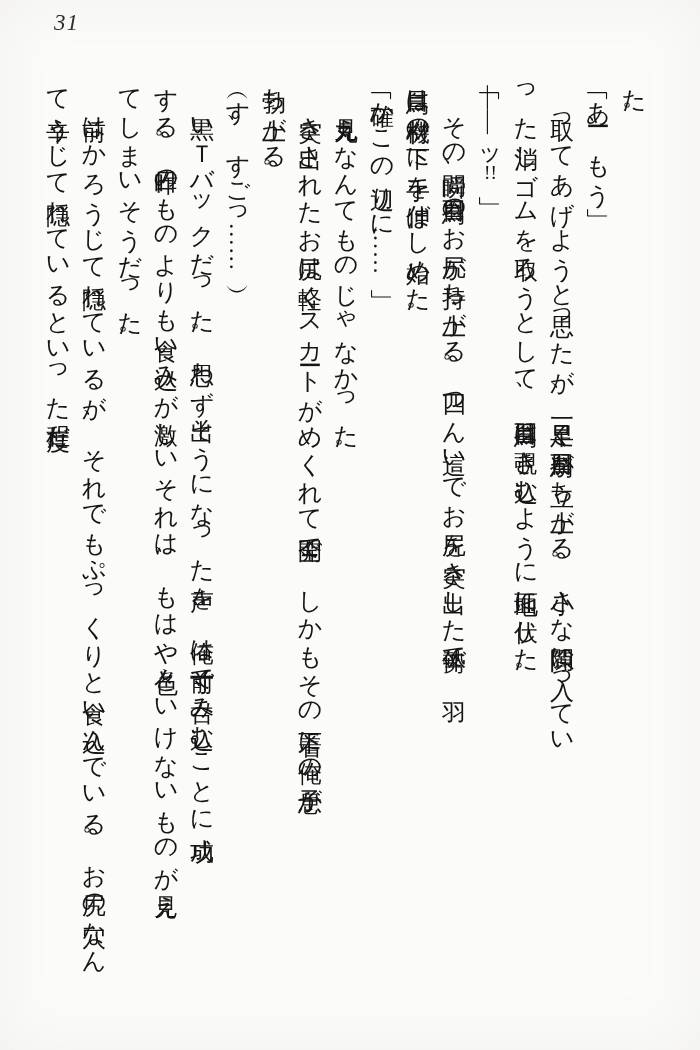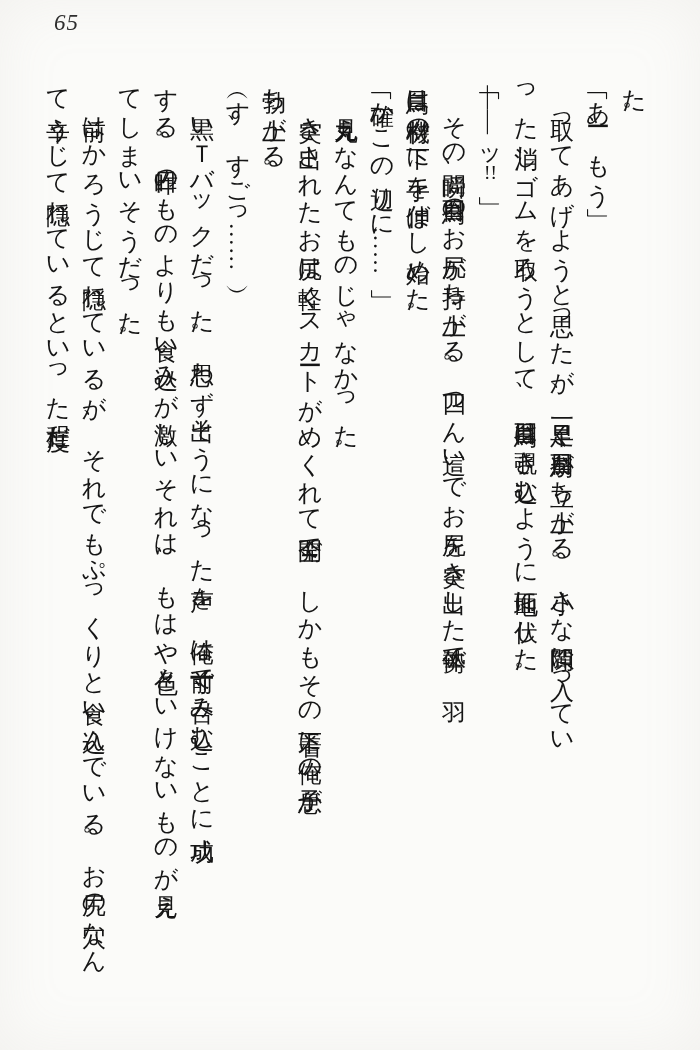--- a/index.html
+++ b/index.html
@@ -47,21 +47,21 @@
     text-combine-upright: all;
     -webkit-text-combine: horizontal;
     font-size: 0.8em;
     letter-spacing: 0;
   }
 </style>
 </head>
 <body>
 
 <div class="page">
-  <div class="page-number">65</div>
+  <div class="page-number">31</div>
   <div class="text-block">
       <div class="line indent-none">た。</div>
       <div class="line indent-dialogue">「あー、もう」</div>
       <div class="line indent-paragraph">取ってあげようと思ったが、一足早く羽目鳥が立ち上がる。小さな隙間に入ってい</div>
       <div class="line indent-none">った消しゴムを取ろうとして、羽目鳥は覗き込むように地面に伏した。</div>
       <div class="line indent-dialogue">「――ッ<span class="tcy">!!</span>」</div>
       <div class="line indent-paragraph">その瞬間、羽目鳥のお尻が持ち上がる。四つん這いでお尻を突き出した体勢で、羽</div>
       <div class="line indent-none">目鳥は機材の下に手を伸ばし始めた。</div>
       <div class="line indent-dialogue">「確かこの辺りに……」</div>
       <div class="line indent-paragraph">丸見えなんてものじゃなかった。</div>

